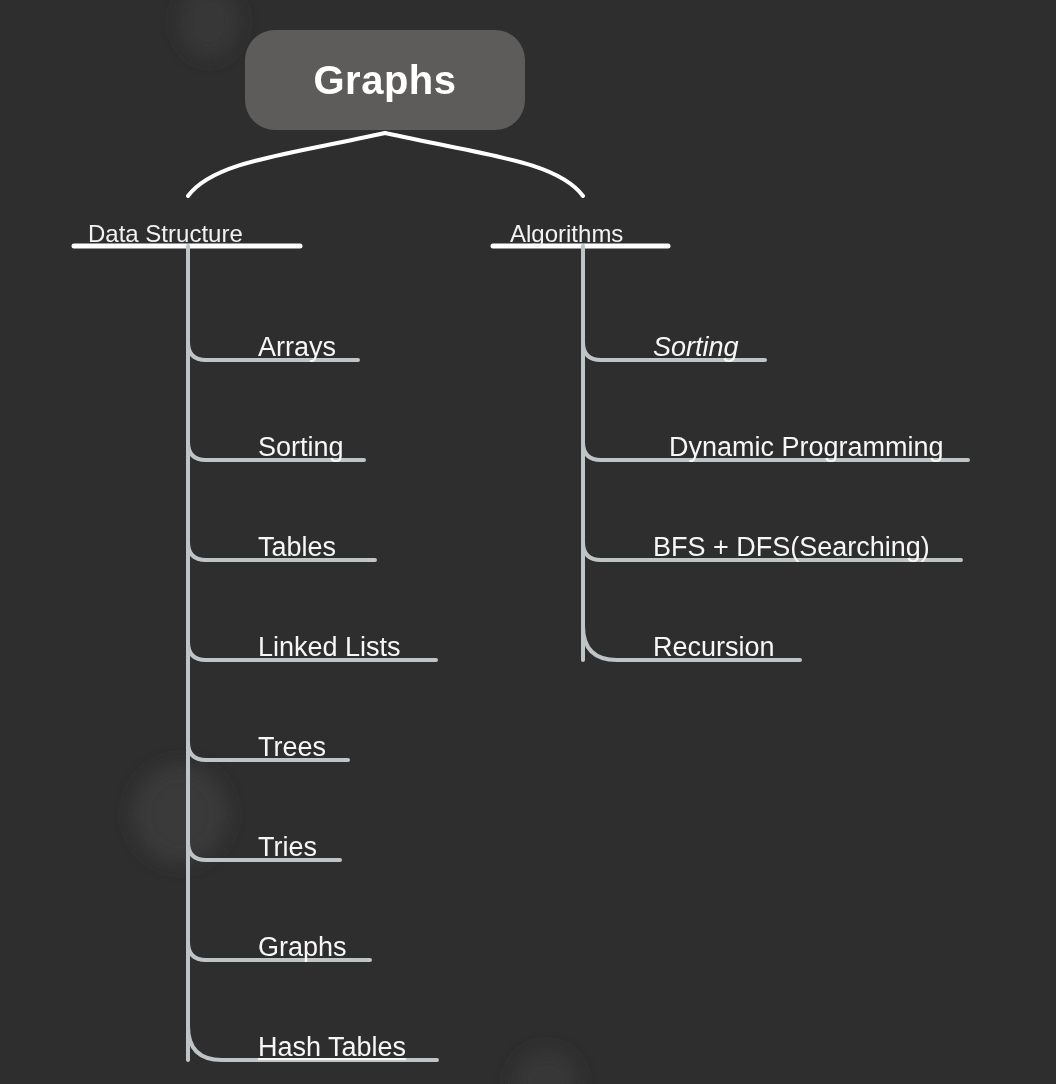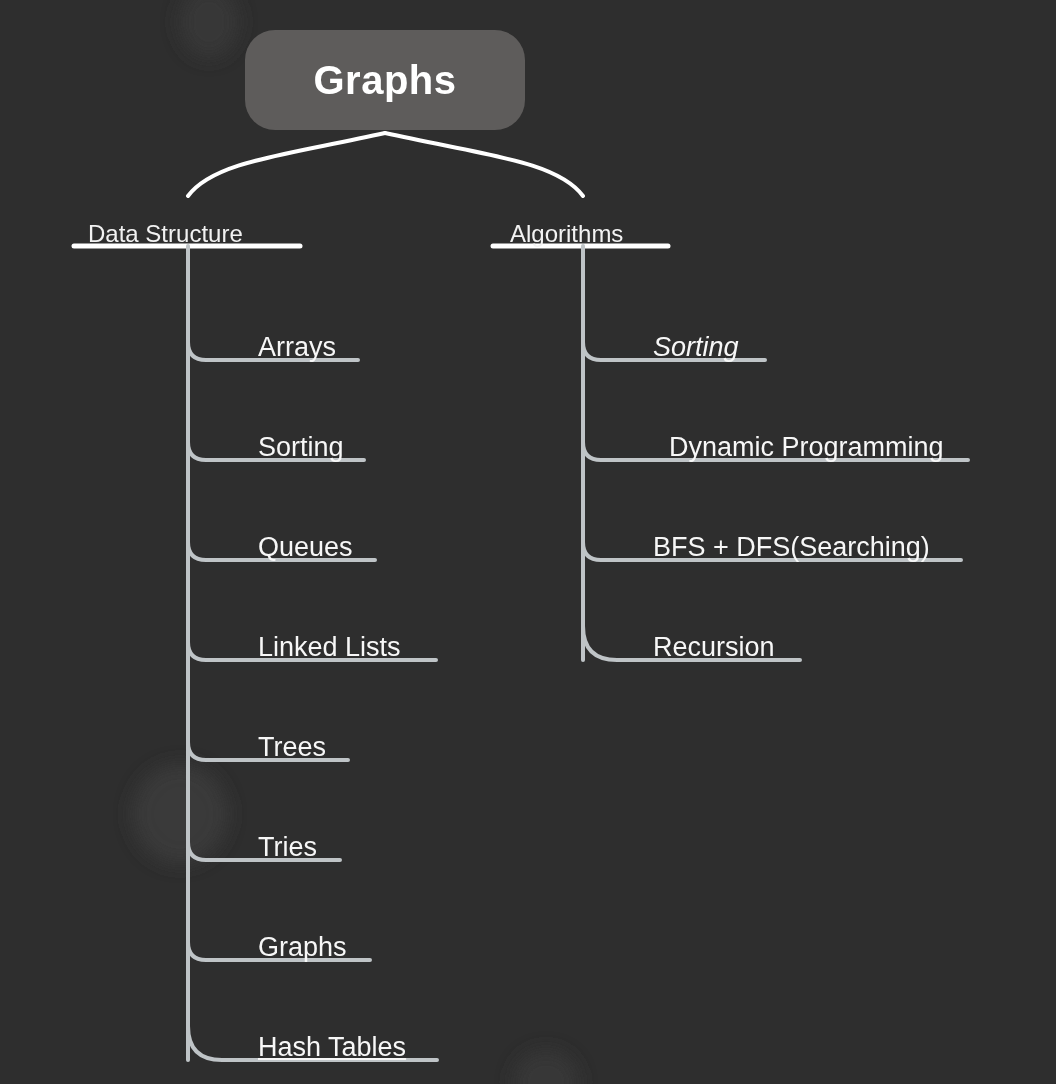--- a/index.html
+++ b/index.html
@@ -112,21 +112,21 @@
     <div class="root-node" id="root-node" style="left: 245px; top: 30px; width: 280px; height: 100px; border-radius: 30px; background: rgb(94, 92, 91);">
       <span class="root-label" style="color: rgb(255, 255, 255);">Graphs</span>
     </div>
     <div id="branch-labels">
         <div class="branch-label" style="left: 88px; top: 222px; color: rgb(242, 242, 242);">Data Structure</div>
         <div class="branch-label" style="left: 510px; top: 222px; color: rgb(242, 242, 242);">Algorithms</div>
       </div>
     <div id="child-labels">
         <div class="child-label" style="left: 258px; top: 334px; color: rgb(247, 247, 247);">Arrays</div>
         <div class="child-label" style="left: 258px; top: 434px; color: rgb(247, 247, 247);">Sorting</div>
-        <div class="child-label" style="left: 258px; top: 534px; color: rgb(247, 247, 247);">Queues</div>
+        <div class="child-label" style="left: 258px; top: 534px; color: rgb(247, 247, 247);">Tables</div>
         <div class="child-label" style="left: 258px; top: 634px; color: rgb(247, 247, 247);">Linked Lists</div>
         <div class="child-label" style="left: 258px; top: 734px; color: rgb(247, 247, 247);">Trees</div>
         <div class="child-label" style="left: 258px; top: 834px; color: rgb(247, 247, 247);">Tries</div>
         <div class="child-label" style="left: 258px; top: 934px; color: rgb(247, 247, 247);">Graphs</div>
         <div class="child-label" style="left: 258px; top: 1034px; color: rgb(247, 247, 247); text-decoration: underline;">Hash Tables</div>
         <div class="child-label" style="left: 653px; top: 334px; color: rgb(247, 247, 247); font-style: italic;">Sorting</div>
         <div class="child-label" style="left: 653px; top: 434px; color: rgb(247, 247, 247); margin-left: 16px;">Dynamic Programming</div>
         <div class="child-label" style="left: 653px; top: 534px; color: rgb(247, 247, 247);">BFS + DFS(Searching)</div>
         <div class="child-label" style="left: 653px; top: 634px; color: rgb(247, 247, 247);">Recursion</div>
       </div>

